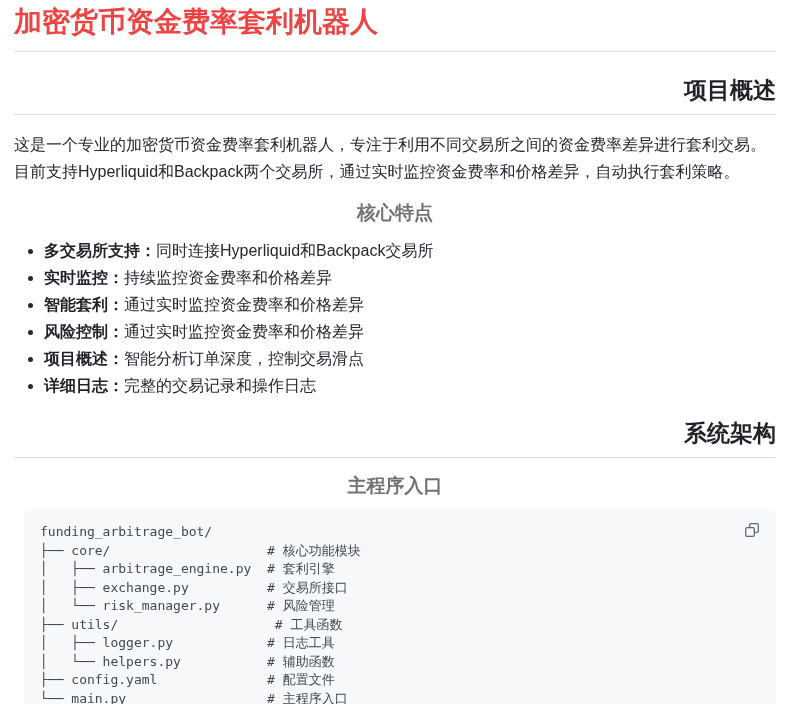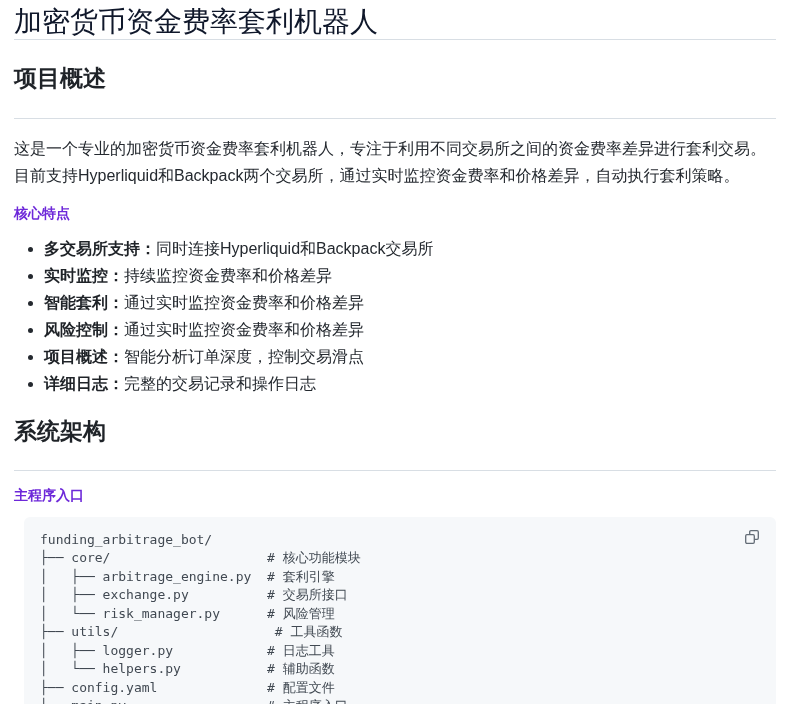--- a/index.html
+++ b/index.html
@@ -11,40 +11,43 @@
     background: #ffffff;
     color: #24292f;
     font-family: "Liberation Sans", "DejaVu Sans", sans-serif;
     font-size: 16px;
     line-height: 1.7;
     padding: 4px 24px 0 14px;
   }
   .markdown-body h1 {
     font-size: 28px;
     line-height: 1.25;
-    font-weight: 400;
-    color: #0f172a;
+    font-weight: 700;
+    color: #ef4444;
     margin: 0 0 24px 0;
+    padding-bottom: 12px;
     border-bottom: 1px solid #d8dee4;
   }
   .markdown-body h2 {
     font-size: 23px;
     line-height: 1.25;
     font-weight: 700;
     color: #1f2328;
     margin: 20px 0 16px 0;
-    padding-bottom: 25px;
+    padding-bottom: 9px;
     border-bottom: 1px solid #d8dee4;
+    text-align: right;
   }
   .markdown-body h3 {
-    font-size: 14px;
+    font-size: 19px;
     line-height: 1.25;
     font-weight: 700;
-    color: #6d28d9;
+    color: #737373;
     margin: 16px 0 12px 0;
+    text-align: center;
   }
   .markdown-body p {
     margin: 0 0 4px 0;
   }
   .markdown-body ul {
     margin: 0 0 12px 0;
     padding-left: 30px;
   }
   .markdown-body li {
     line-height: 27px;

